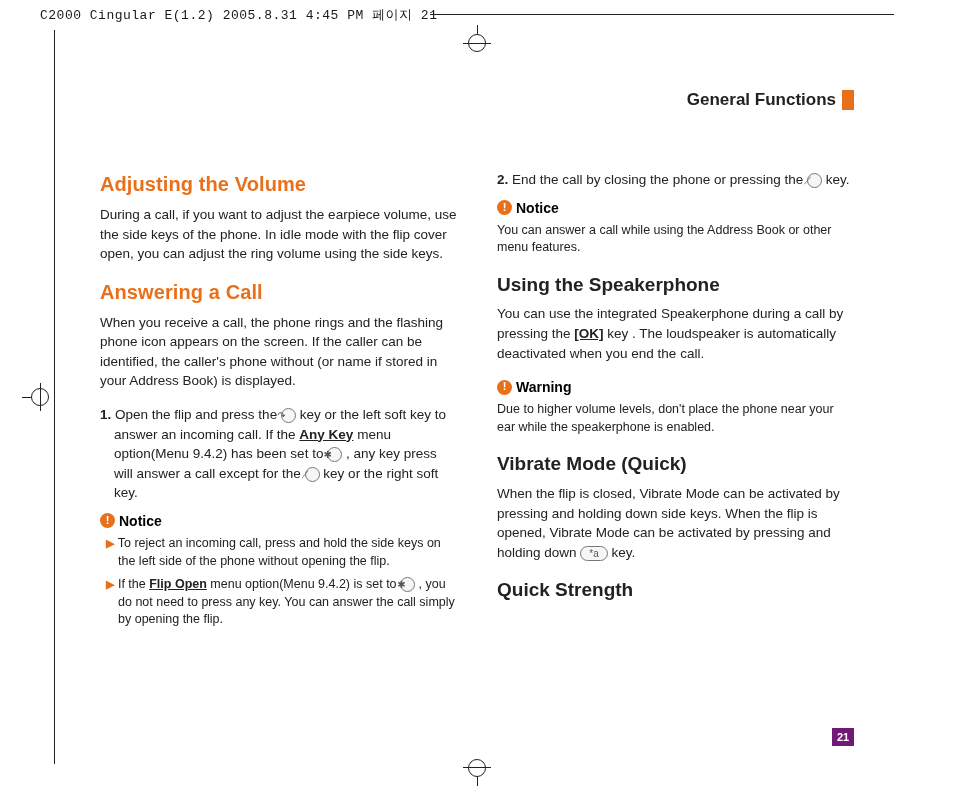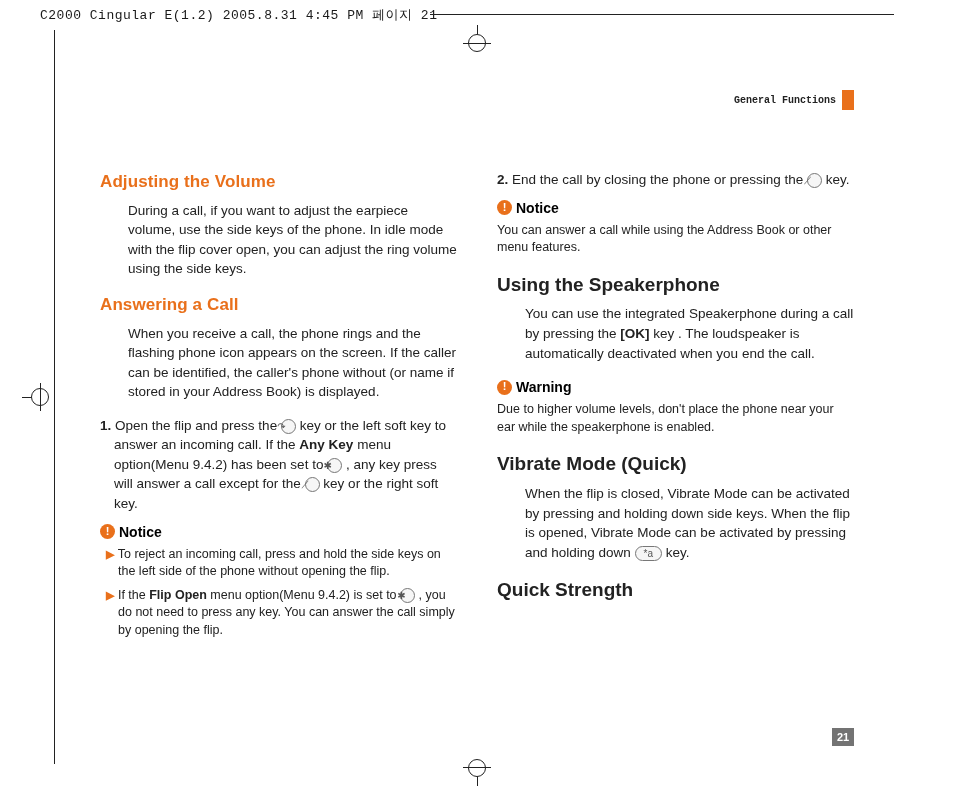--- a/index.html
+++ b/index.html
@@ -90,53 +90,52 @@
   }
   .header-bar {
     display: flex;
     justify-content: flex-end;
     align-items: center;
     gap: 6px;
     margin-bottom: 60px;
   }
   .header-bar .chapter-title {
     font-weight: 700;
-    font-size: 10px;
-    font-family: Liberation Mono, monospace;
+    font-size: 17px;
   }
   .orange-block {
     width: 12px;
     height: 20px;
     background: #e9701b;
   }
   .columns {
     display: flex;
     gap: 40px;
     flex:1;
   }
   .col {
     flex: 1;
     font-size: 13.5px;
     line-height: 1.45;
     color: #222;
     font-weight:400;
   }
   h2.orange {
     color: #e9701b;
-    font-size: 17px;
+    font-size: 20px;
     font-weight: 700;
     margin-bottom: 6px;
     letter-spacing: 0.1px;
   }
   h3.sub {
     font-size: 19px;
     font-weight: 700;
     margin-bottom: 6px;
   }
-  .para { margin-bottom: 14px; margin-left: 28px; }
+  .para { margin-bottom: 14px; }
   .num { font-weight: 700; }
   .li1 { padding-left: 14px; text-indent: -14px; margin-bottom: 8px; }
   .notice-head {
     color: #000;
     font-weight: 800;
     font-size: 14px;
     margin-bottom: 4px;
     display:flex;
     align-items:center;
     gap:4px;
@@ -174,28 +173,28 @@
     vertical-align:middle;
     background:#f6f6f6;
     color:#555;
   }
   .keycap.pill { border-radius:8px; padding:0 8px; }
   .page-num {
     position:absolute;
     right:0;
     bottom:-2px;
     width:22px;height:18px;
-    background:#737373;
+    background:#701a75;
     color:#fff;
     font-weight:700;
     font-size:11px;
     text-align:center;
     line-height:18px;
   }
-  b { font-weight:700; }
+  b { font-weight:700;text-decoration:underline; }
 </style>
 </head>
 <body>
 
 <div class="top-header">C2000 Cingular  E(1.2)  2005.8.31 4:45 PM  페이지 21</div>
 <div class="top-header-line"></div>
 
 <div class="crop-top-mark">
   <div class="vline"></div>
     <div class="circle"></div>

